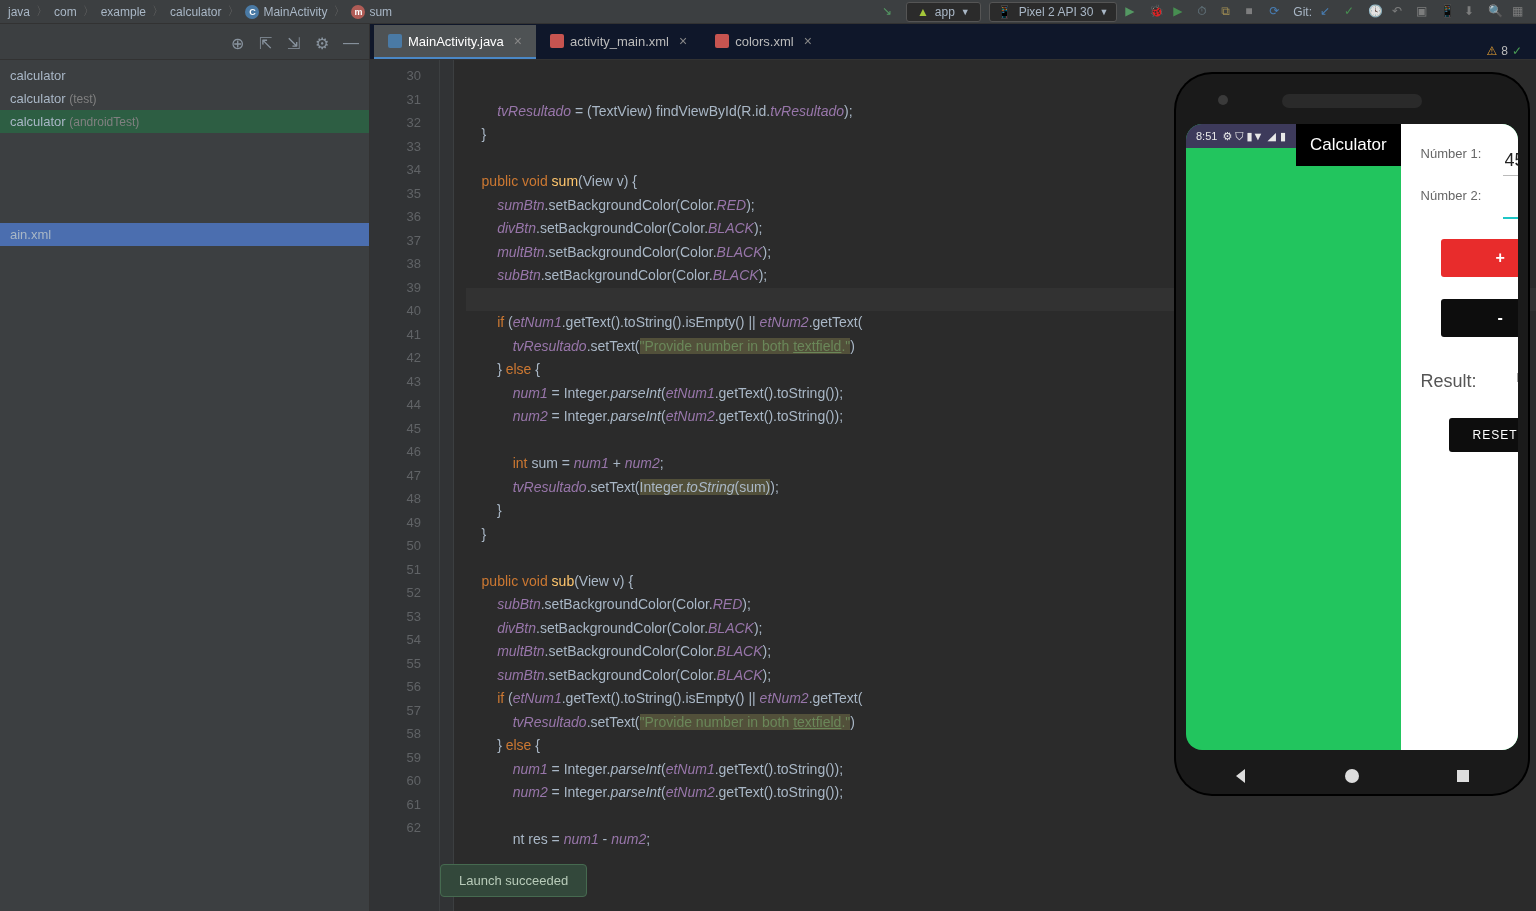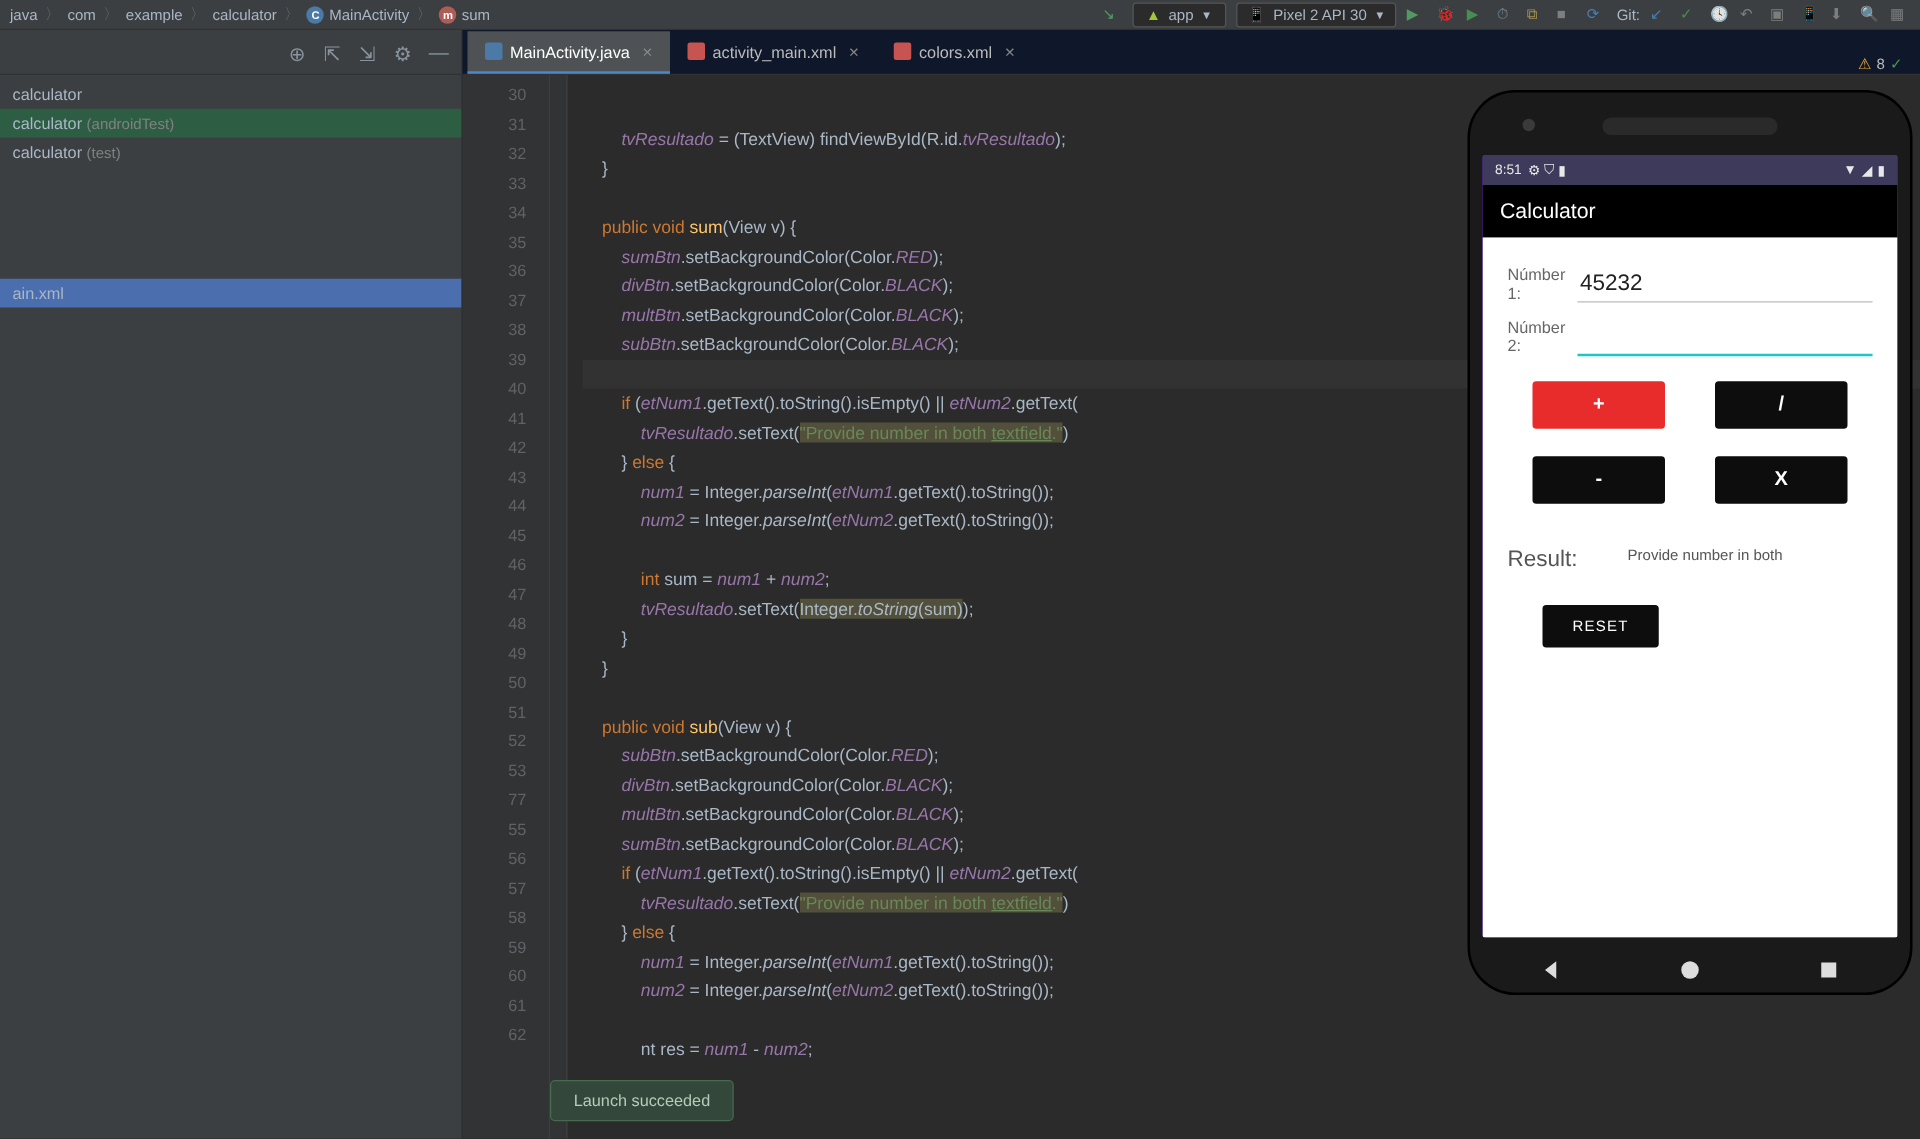--- a/index.html
+++ b/index.html
@@ -53,21 +53,21 @@
 .warn-badge{position:absolute;top:44px;right:14px;display:flex;align-items:center;gap:4px;font-size:12px}
 .warn-tri{color:#f0a732}
 .warn-check{color:#499c54}
 
 .toast{position:absolute;bottom:14px;left:440px;background:#33483b;border:1px solid #466a50;border-radius:4px;padding:8px 18px;font-size:13px;color:#b8cbb9}
 
 
 .emulator{position:absolute;right:8px;top:74px;width:352px;height:720px;background:#1a1a1a;border-radius:36px;padding:12px 10px;box-shadow:0 0 0 2px #000}
 .emu-notch{position:absolute;top:20px;left:50%;transform:translateX(-50%);width:140px;height:14px;background:#2a2a2a;border-radius:8px}
 .emu-cam{position:absolute;top:21px;left:42px;width:10px;height:10px;background:#3a3a3a;border-radius:50%}
-.emu-screen{width:100%;height:calc(100% - 70px);background:#6d28d9;border-radius:2px;margin-top:38px;overflow:hidden;display:flex;flex-direction:column}
+.emu-screen{width:100%;height:calc(100% - 70px);background:#22c55e;border-radius:16px;margin-top:38px;overflow:hidden;display:flex;flex-direction:row}
 .emu-nav{height:44px;display:flex;align-items:center;justify-content:space-around;margin-top:4px}
 .emu-nav-btn{width:20px;height:20px;cursor:pointer}
 .statusbar{height:24px;background:#3d3a5b;display:flex;align-items:center;padding:0 10px;color:#e8e8e8;font-size:11px}
 .statusbar-right{margin-left:auto;display:flex;gap:4px}
 .appbar{height:42px;background:#000;display:flex;align-items:center;padding:0 14px;color:#fff;font-size:17px;font-weight:500}
 .app-body{flex:1;background:#fff;padding:22px 20px;color:#555;font-size:13px}
 .inp-row{display:flex;margin-bottom:12px}
 .inp-label{width:82px;font-size:13px;color:#666}
 .inp-field{flex:1;border:none;border-bottom:1px solid #bbb;padding:4px 2px;font-size:18px;color:#222;outline:none}
 .inp-field.focus{border-bottom:2px solid #1fc6c6}
@@ -139,22 +139,22 @@
   <div class="sidebar">
     <div class="sidebar-header">
       <span class="sh-icon">⊕</span>
       <span class="sh-icon">⇱</span>
       <span class="sh-icon">⇲</span>
       <span class="sh-icon">⚙</span>
       <span class="sh-icon">—</span>
     </div>
     <div class="sidebar-tree">
       <div class="tree-item"><span>calculator</span></div>
+      <div class="tree-item"><span>calculator</span> <span class="test-ann">(test)</span></div>
       <div class="tree-item hilite"><span>calculator</span> <span class="test-ann">(androidTest)</span></div>
-      <div class="tree-item"><span>calculator</span> <span class="test-ann">(test)</span></div>
       <div class="tree-spacer"></div>
       <div class="tree-item sel">ain.xml</div>
     </div>
   </div>
 
   <div class="editor-area">
     <div class="tabs">
       <div class="tab active">
           <span class="file-ic java-ic"></span>
           <span>MainActivity.java</span>
@@ -197,21 +197,21 @@
           <div>44</div>
           <div>45</div>
           <div>46</div>
           <div>47</div>
           <div>48</div>
           <div>49</div>
           <div>50</div>
           <div>51</div>
           <div>52</div>
           <div>53</div>
-          <div>77</div>
+          <div>54</div>
           <div>55</div>
           <div>56</div>
           <div>57</div>
           <div>58</div>
           <div>59</div>
           <div>60</div>
           <div>61</div>
           <div>62</div>
         </div>
       <div class="fold-gutter"></div>

